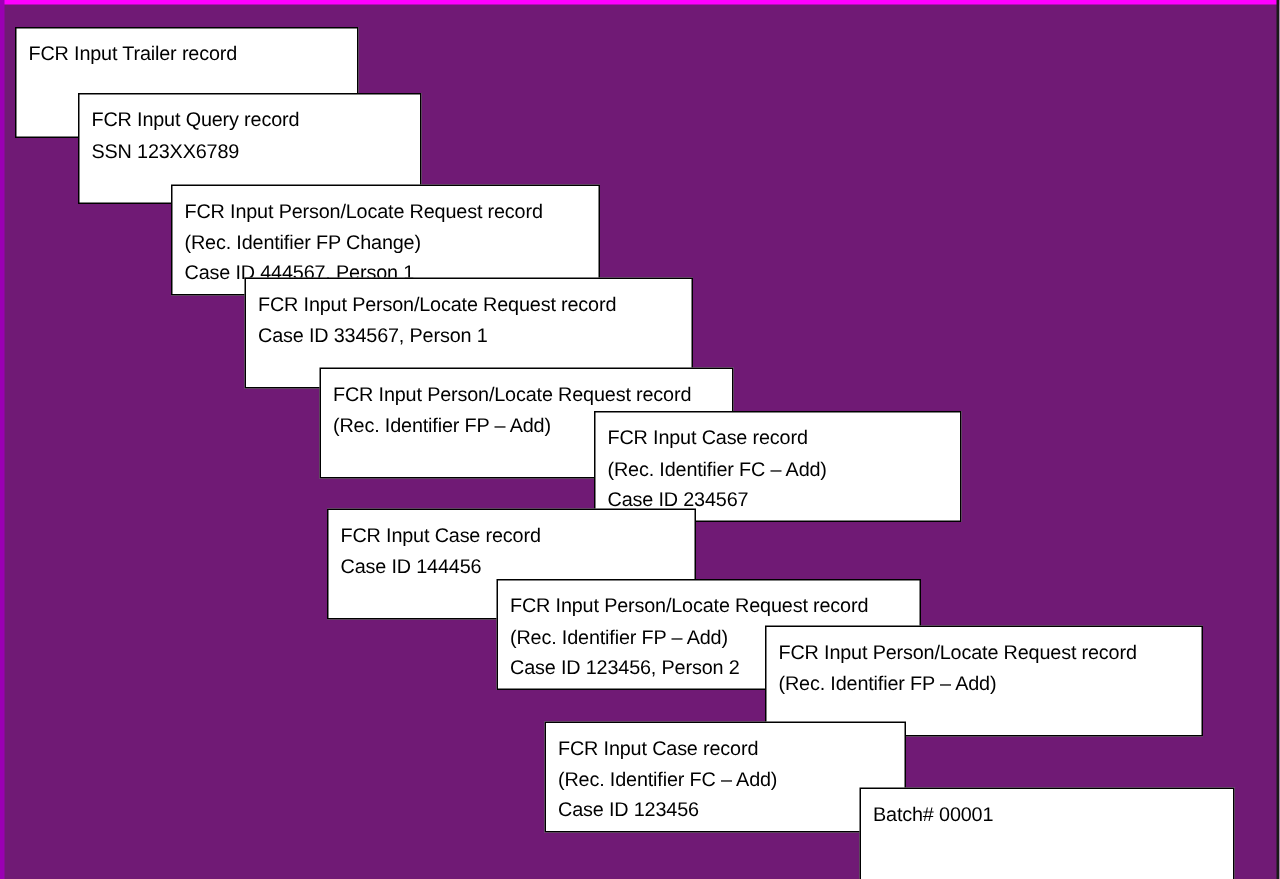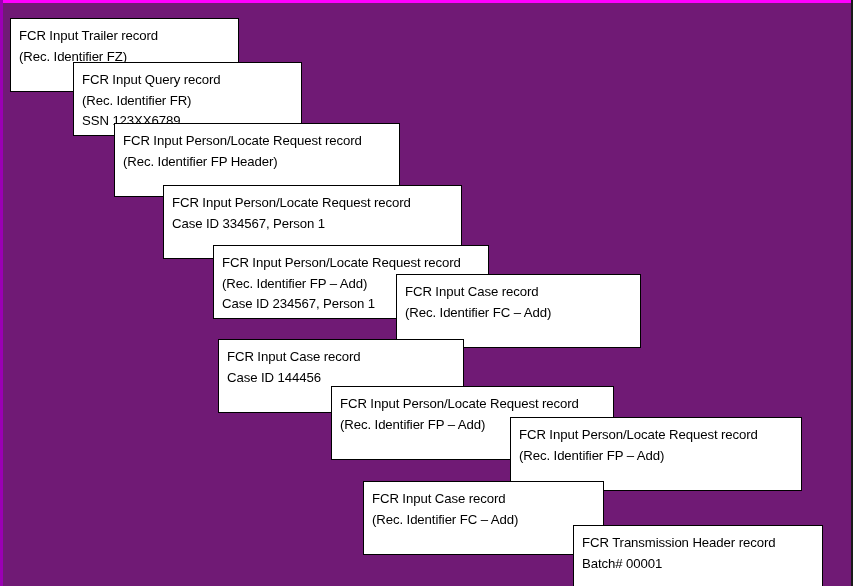--- a/index.html
+++ b/index.html
@@ -56,60 +56,60 @@
 
 <div id="canvas">
 
   <div id="frame-top"></div>
   <div id="frame-left"></div>
   <div id="frame-right"></div>
 
   <div id="boxes-layer">
       <div class="record-box" style="left: 10px; top: 18px; width: 229px; height: 74px; z-index: 1; border-color: rgb(0, 0, 0); background: rgb(255, 255, 255); color: rgb(0, 0, 0);">
         <span class="line">FCR Input Trailer record</span>
-        <span class="line">(Rec. Identifier FZ)</span>
         <span class="line"></span>
       </div>
-      <div class="record-box" style="left: 73px; top: 62px; width: 229px; height: 74px; z-index: 2; border-color: rgb(0, 0, 0); background: rgb(255, 255, 255); color: rgb(0, 0, 0);">
+      <div class="record-box" style="left: 52px; top: 62px; width: 229px; height: 74px; z-index: 2; border-color: rgb(0, 0, 0); background: rgb(255, 255, 255); color: rgb(0, 0, 0);">
         <span class="line">FCR Input Query record</span>
-        <span class="line">(Rec. Identifier FR)</span>
         <span class="line">SSN 123XX6789</span>
       </div>
       <div class="record-box" style="left: 114px; top: 123px; width: 286px; height: 74px; z-index: 3; border-color: rgb(0, 0, 0); background: rgb(255, 255, 255); color: rgb(0, 0, 0);">
         <span class="line">FCR Input Person/Locate Request record</span>
-        <span class="line">(Rec. Identifier FP Header)</span>
+        <span class="line">(Rec. Identifier FP Change)</span>
+        <span class="line">Case ID 444567, Person 1</span>
       </div>
       <div class="record-box" style="left: 163px; top: 185px; width: 299px; height: 74px; z-index: 4; border-color: rgb(0, 0, 0); background: rgb(255, 255, 255); color: rgb(0, 0, 0);">
         <span class="line">FCR Input Person/Locate Request record</span>
         <span class="line">Case ID 334567, Person 1</span>
       </div>
       <div class="record-box" style="left: 213px; top: 245px; width: 276px; height: 74px; z-index: 5; border-color: rgb(0, 0, 0); background: rgb(255, 255, 255); color: rgb(0, 0, 0);">
         <span class="line">FCR Input Person/Locate Request record</span>
         <span class="line">(Rec. Identifier FP – Add)</span>
-        <span class="line">Case ID 234567, Person 1</span>
       </div>
       <div class="record-box" style="left: 396px; top: 274px; width: 245px; height: 74px; z-index: 6; border-color: rgb(0, 0, 0); background: rgb(255, 255, 255); color: rgb(0, 0, 0);">
         <span class="line">FCR Input Case record</span>
         <span class="line">(Rec. Identifier FC – Add)</span>
+        <span class="line">Case ID 234567</span>
       </div>
       <div class="record-box" style="left: 218px; top: 339px; width: 246px; height: 74px; z-index: 7; border-color: rgb(0, 0, 0); background: rgb(255, 255, 255); color: rgb(0, 0, 0);">
         <span class="line">FCR Input Case record</span>
         <span class="line">Case ID 144456</span>
       </div>
       <div class="record-box" style="left: 331px; top: 386px; width: 283px; height: 74px; z-index: 8; border-color: rgb(0, 0, 0); background: rgb(255, 255, 255); color: rgb(0, 0, 0);">
         <span class="line">FCR Input Person/Locate Request record</span>
         <span class="line">(Rec. Identifier FP – Add)</span>
+        <span class="line">Case ID 123456, Person 2</span>
       </div>
       <div class="record-box" style="left: 510px; top: 417px; width: 292px; height: 74px; z-index: 9; border-color: rgb(0, 0, 0); background: rgb(255, 255, 255); color: rgb(0, 0, 0);">
         <span class="line">FCR Input Person/Locate Request record</span>
         <span class="line">(Rec. Identifier FP – Add)</span>
       </div>
       <div class="record-box" style="left: 363px; top: 481px; width: 241px; height: 74px; z-index: 10; border-color: rgb(0, 0, 0); background: rgb(255, 255, 255); color: rgb(0, 0, 0);">
         <span class="line">FCR Input Case record</span>
         <span class="line">(Rec. Identifier FC – Add)</span>
+        <span class="line">Case ID 123456</span>
       </div>
       <div class="record-box" style="left: 573px; top: 525px; width: 250px; height: 74px; z-index: 11; border-color: rgb(0, 0, 0); background: rgb(255, 255, 255); color: rgb(0, 0, 0);">
-        <span class="line">FCR Transmission Header record</span>
         <span class="line">Batch# 00001</span>
       </div>
     </div>
 
 </div>
 
 </body></html>

